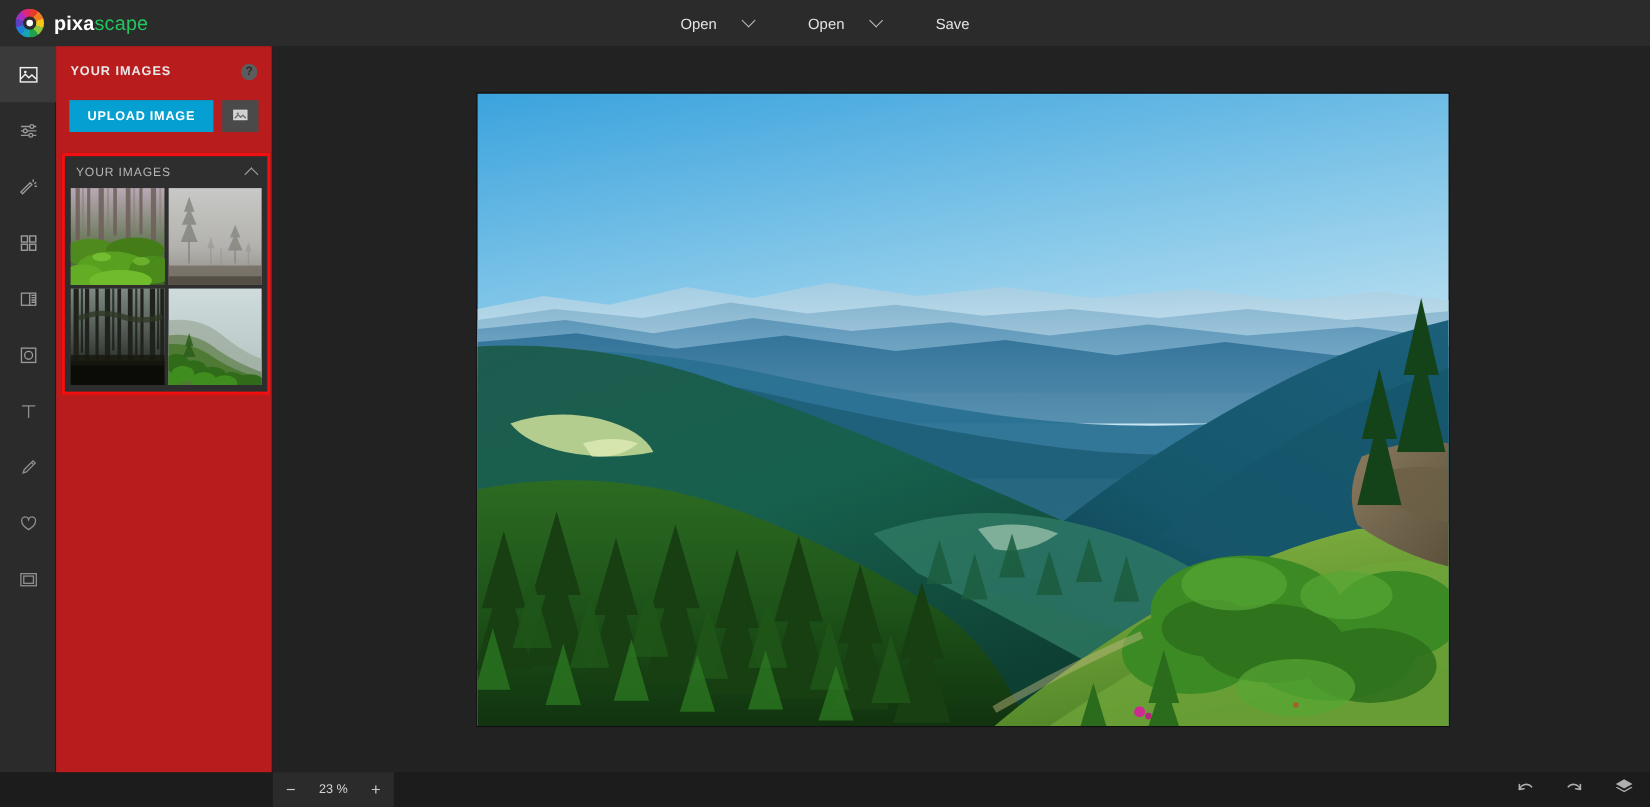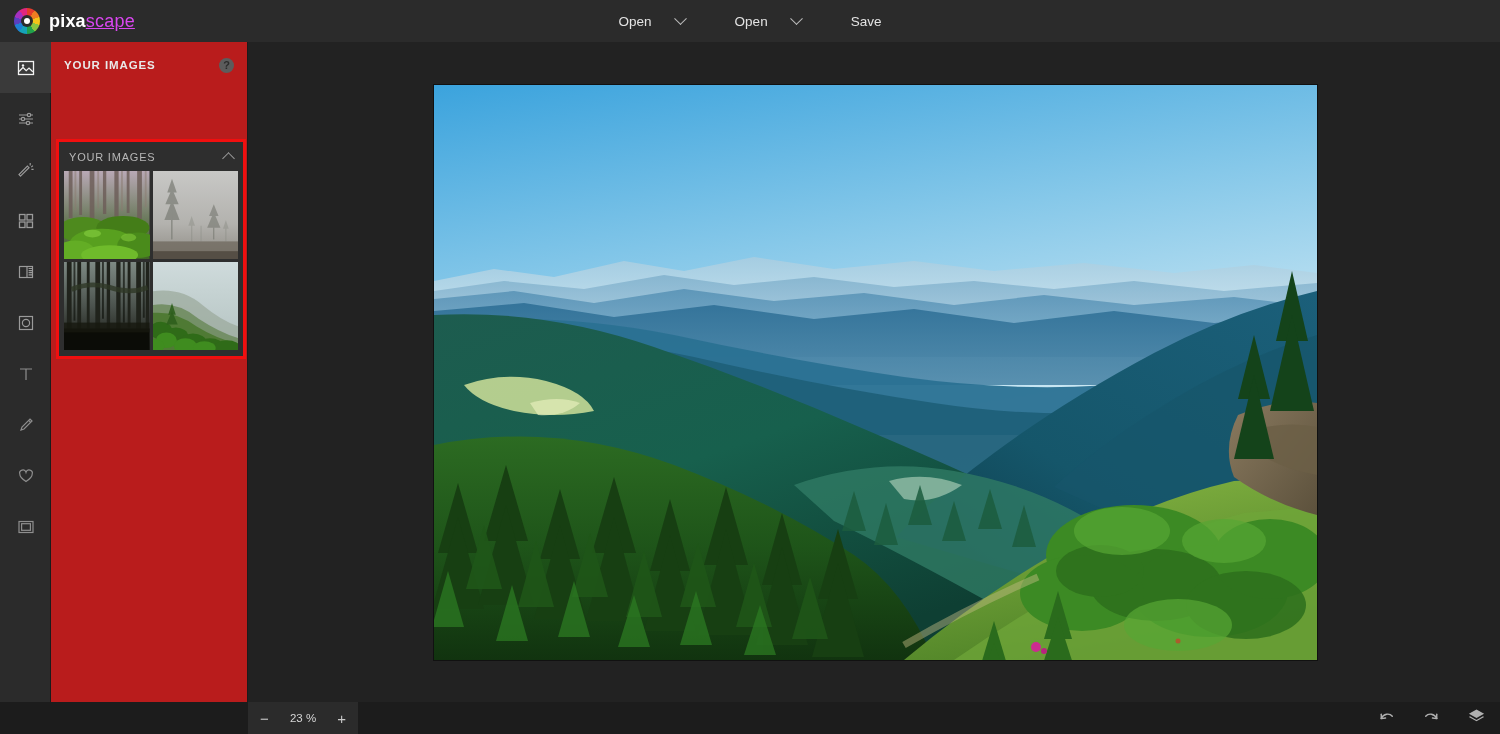--- a/index.html
+++ b/index.html
@@ -30,21 +30,21 @@
   .logo-ring::after {
     content: ""; position: absolute; left: 7px; top: 7px; width: 12px; height: 12px;
     border-radius: 50%; background: #2b2b2b;
   }
   .logo-ring::before {
     content: ""; position: absolute; left: 10px; top: 10px; width: 6px; height: 6px;
     border-radius: 50%; background: #fff; z-index: 2;
   }
   .brand-text { font-size: 18px; letter-spacing: .2px; }
   .brand-text .b1 { color: #fff; font-weight: bold; }
-  .brand-text .b2 { color: #d946ef; font-weight: normal; text-decoration: underline; }
+  .brand-text .b2 { color: #22c55e; font-weight: normal; }
 
   .menu { position: absolute; left: 0; top: 0; width: 1500px; height: 42px;
           display: flex; align-items: center; justify-content: center; gap: 42px; }
   .menu-item {
     display: flex; align-items: center; gap: 24px; color: #e3e3e3;
     font-size: 13.5px; cursor: pointer; padding: 5px 4px;
   }
   .caret { width: 9px; height: 9px; border-right: 1.4px solid #b9b9b9;
            border-bottom: 1.4px solid #b9b9b9; transform: rotate(45deg) translate(-2px,-2px); }
 
@@ -251,20 +251,32 @@
           </svg>
         </span>
       </div>
     </div>
   </div>
 
   <div class="panel">
     <div class="panel-head">
       <span class="panel-title">YOUR IMAGES</span>
       <span class="help-icon">?</span>
+    </div>
+    <div class="upload-row">
+      <button class="upload-btn">UPLOAD IMAGE</button>
+      <button class="pick-btn">
+        <span>
+          <svg width="17" height="17" viewBox="0 0 20 20" fill="none" stroke="#dcdcdc" stroke-width="1.3">
+            <rect x="3" y="5" width="14" height="10" fill="#cfcfcf" stroke="#dcdcdc"></rect>
+            <path d="M4 13.5l3.6-3.6 2.6 2.6 2.5-2.2 3.3 3.2" stroke="#6a6a6a"></path>
+            <circle cx="7.2" cy="8.4" r="1.1" fill="#6a6a6a" stroke="none"></circle>
+          </svg>
+        </span>
+      </button>
     </div>
 
     <div class="images-box">
       <div class="images-head">
         <span class="images-head-title">YOUR IMAGES</span>
         <span class="chev-up"></span>
       </div>
       <div class="thumb-grid">
 
         <div class="thumb">

